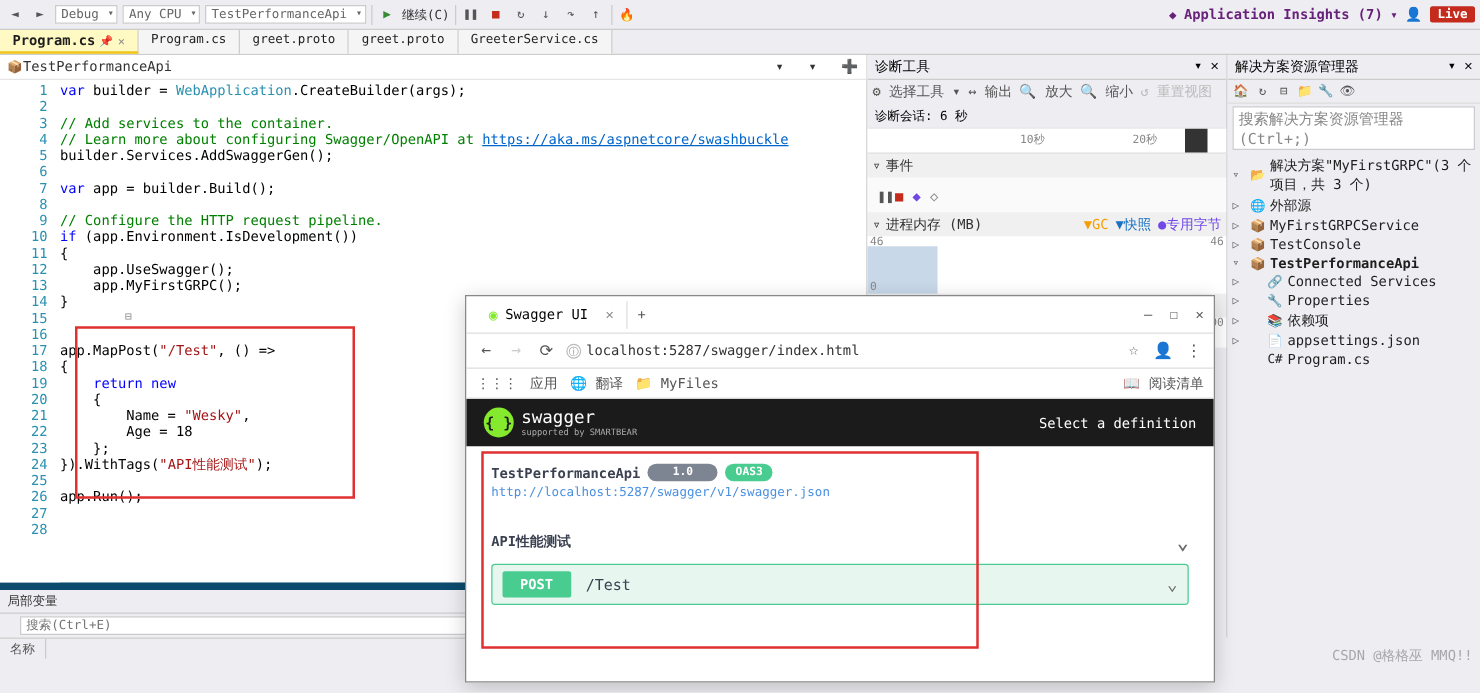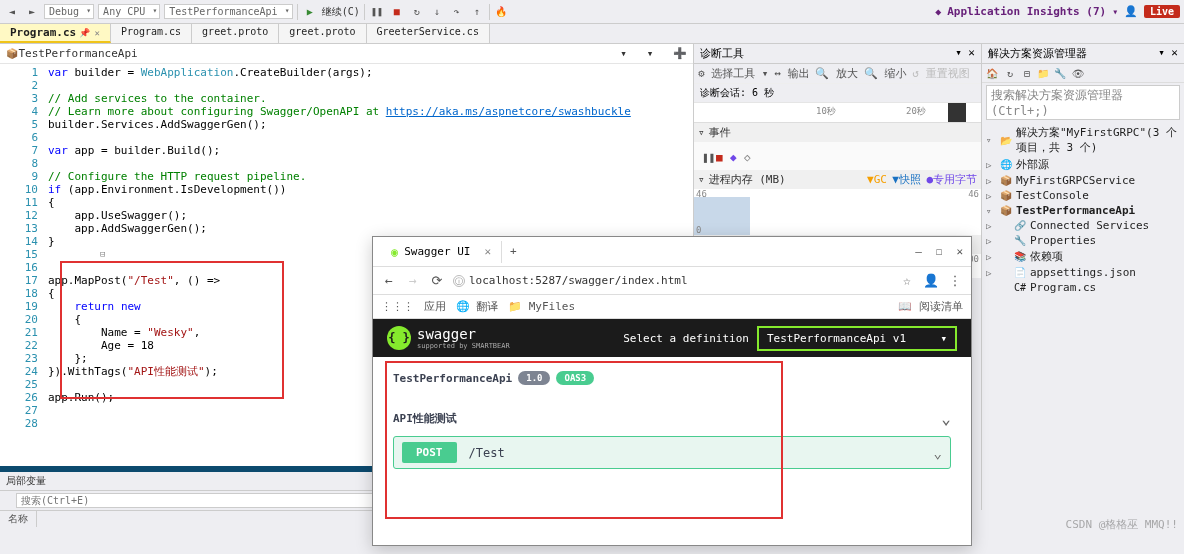--- a/index.html
+++ b/index.html
@@ -96,21 +96,21 @@
 .swag-logo { display: flex; align-items: center; gap: 6px; }
 .swag-logo .circ { width: 24px; height: 24px; border-radius: 50%; background: #85ea2d; display: flex; align-items: center; justify-content: center; color: #1b1b1b; font-weight: bold; font-size: 12px; }
 .swag-logo .txt { color: #fff; font-size: 14px; }
 .swag-logo .sub { color: #aaa; font-size: 7px; display: block; }
 .swag-def { margin-left: auto; color: #fff; font-size: 11px; }
 .swag-sel { border: 2px solid #85ea2d; background: #1b1b1b; color: #fff; padding: 4px 28px 4px 8px; font-size: 11px; min-width: 200px; position: relative; }
 .swag-sel::after { content: '▾'; position: absolute; right: 8px; }
 
 .swag-body { padding: 14px 20px; position: relative; }
 .swag-title { font-size: 24px; color: #3b4151; font-weight: bold; display: inline-flex; align-items: center; gap: 6px; }
-.swag-ver { background: #7d8492; color: #fff; font-size: 9px; padding: 2px 8px; border-radius: 10px; }
+.swag-ver { background: #7d8492; color: #fff; font-size: 9px; padding: 2px 20px; border-radius: 10px; }
 .swag-oas { background: #49cc90; color: #fff; font-size: 9px; padding: 2px 8px; border-radius: 10px; }
 .swag-link { color: #4990e2; font-size: 10px; margin-top: 4px; display: block; }
 .swag-tag { font-size: 15px; color: #3b4151; font-weight: bold; margin-top: 24px; display: flex; align-items: center; }
 .swag-tag .chev { margin-left: auto; font-size: 16px; color: #666; }
 .swag-op { margin-top: 8px; border: 1px solid #49cc90; background: #e8f6f0; border-radius: 3px; display: flex; align-items: center; padding: 5px 8px; }
 .swag-op .method { background: #49cc90; color: #fff; font-weight: bold; font-size: 11px; padding: 4px 14px; border-radius: 2px; }
 .swag-op .path { margin-left: 12px; color: #3b4151; font-size: 12px; font-family: monospace; }
 .swag-op .chev2 { margin-left: auto; font-size: 14px; color: #666; }
 .red-box2 { position: absolute; border: 2px solid #e03131; left: 12px; top: 4px; width: 398px; height: 158px; pointer-events: none; }
 
@@ -194,21 +194,21 @@
           <div class="line"><span class="cmt">// Add services to the container.</span></div>
           <div class="line"><span class="cmt">// Learn more about configuring Swagger/OpenAPI at </span><span class="lnk">https://aka.ms/aspnetcore/swashbuckle</span></div>
           <div class="line">builder.Services.AddSwaggerGen();</div>
           <div class="line"></div>
           <div class="line"><span class="kw">var</span> app = builder.Build();</div>
           <div class="line"></div>
           <div class="line"><span class="cmt">// Configure the HTTP request pipeline.</span></div>
           <div class="line"><span class="kw">if</span> (app.Environment.IsDevelopment())</div>
           <div class="line">{</div>
           <div class="line">    app.UseSwagger();</div>
-          <div class="line">    app.AddSwaggerGen();</div>
+          <div class="line">    app.MyFirstGRPC();</div>
           <div class="line">}</div>
           <div class="line"></div>
           <div class="line"></div>
           <div class="line">app.MapPost(<span class="str">"/Test"</span>, () =&gt;</div>
           <div class="line">{</div>
           <div class="line">    <span class="kw">return</span> <span class="kw">new</span></div>
           <div class="line">    {</div>
           <div class="line">        Name = <span class="str">"Wesky"</span>,</div>
           <div class="line">        Age = 18</div>
           <div class="line">    };</div>
@@ -389,29 +389,29 @@
     <span>📁 <span>MyFiles</span></span>
     <span style="margin-left:auto">📖 <span>阅读清单</span></span>
   </div>
   <div class="br-content">
     <div class="swag-header">
       <div class="swag-logo">
         <div class="circ">{ }</div>
         <div><span class="txt">swagger</span><span class="sub">supported by SMARTBEAR</span></div>
       </div>
       <span class="swag-def">Select a definition</span>
-      <div class="swag-sel">TestPerformanceApi v1</div>
     </div>
     <div class="swag-body">
       <div class="red-box2"></div>
       <div class="swag-title">
         <span>TestPerformanceApi</span>
         <span class="swag-ver">1.0</span>
         <span class="swag-oas">OAS3</span>
       </div>
+      <a class="swag-link">http://localhost:5287/swagger/v1/swagger.json</a>
       <div class="swag-tag">
         <span>API性能测试</span>
         <span class="chev">⌄</span>
       </div>
       <div class="swag-op">
         <span class="method">POST</span>
         <span class="path">/Test</span>
         <span class="chev2">⌄</span>
       </div>
     </div>

